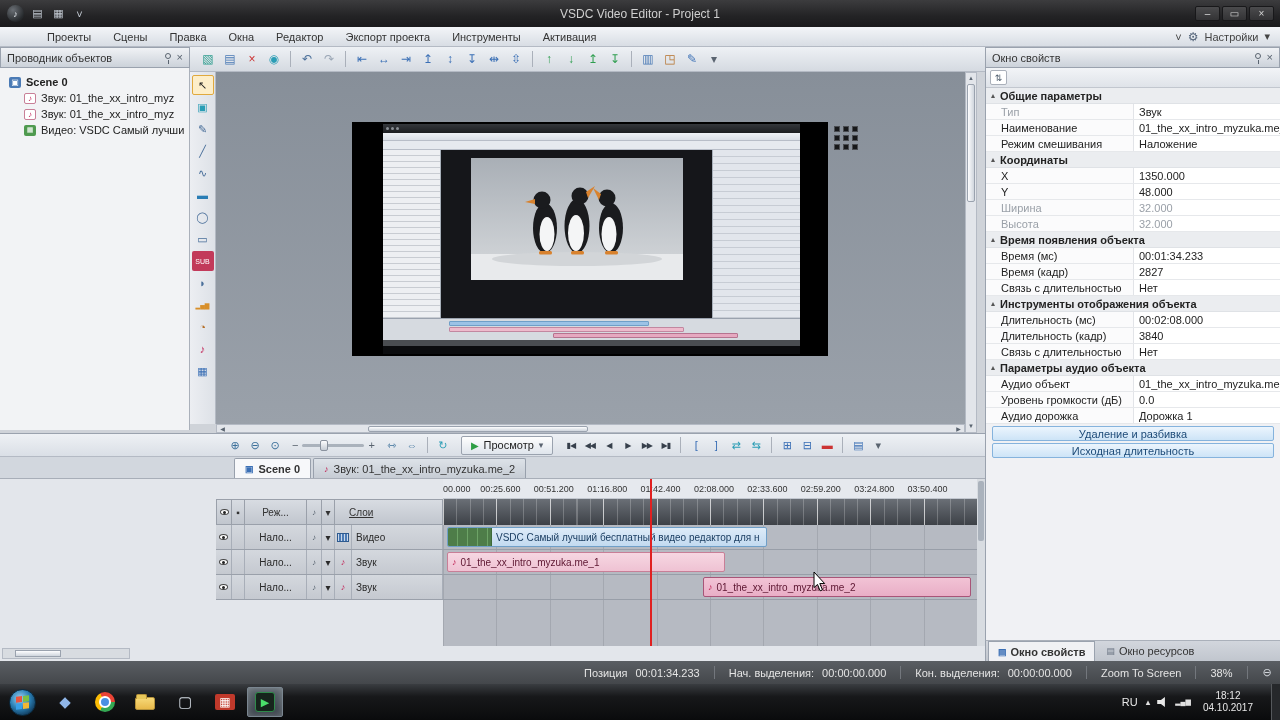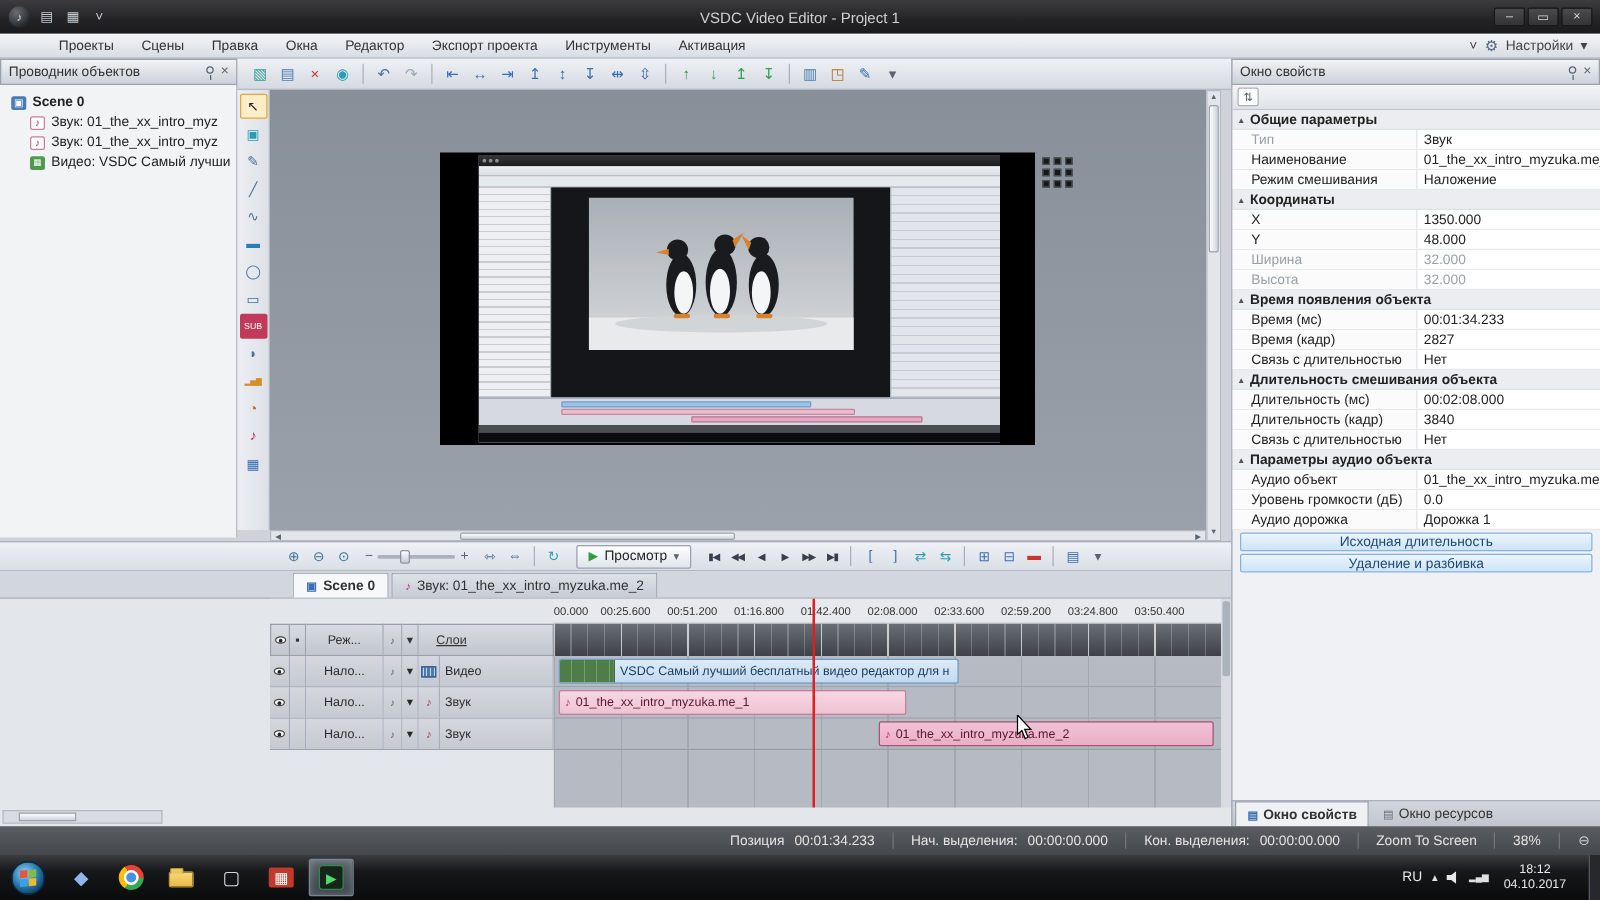--- a/index.html
+++ b/index.html
@@ -583,21 +583,21 @@
         <div class="prop-row">
           <span class="pl">Время (кадр)</span>
           <span class="pv">2827</span>
         </div>
         <div class="prop-row">
           <span class="pl">Связь с длительностью</span>
           <span class="pv">Нет</span>
         </div>
         <div class="prop-h">
           <span class="ph-tri">▴</span>
-          <span>Длительность смешивания объекта</span>
+          <span>Инструменты отображения объекта</span>
         </div>
         <div class="prop-row">
           <span class="pl">Длительность (мс)</span>
           <span class="pv">00:02:08.000</span>
         </div>
         <div class="prop-row">
           <span class="pl">Длительность (кадр)</span>
           <span class="pv">3840</span>
         </div>
         <div class="prop-row">
@@ -615,22 +615,22 @@
         <div class="prop-row">
           <span class="pl">Уровень громкости (дБ)</span>
           <span class="pv">0.0</span>
         </div>
         <div class="prop-row">
           <span class="pl">Аудио дорожка</span>
           <span class="pv">Дорожка 1</span>
         </div>
       </div>
     <div id="props-btns">
+        <div class="props-btn">Удаление и разбивка</div>
         <div class="props-btn">Исходная длительность</div>
-        <div class="props-btn">Удаление и разбивка</div>
       </div>
   </div>
   <div id="props-tabs">
       <div class="ptab active">
         <span class="pi">▤</span>
         <span>Окно свойств</span>
       </div>
       <div class="ptab">
         <span class="pi">▤</span>
         <span>Окно ресурсов</span>

